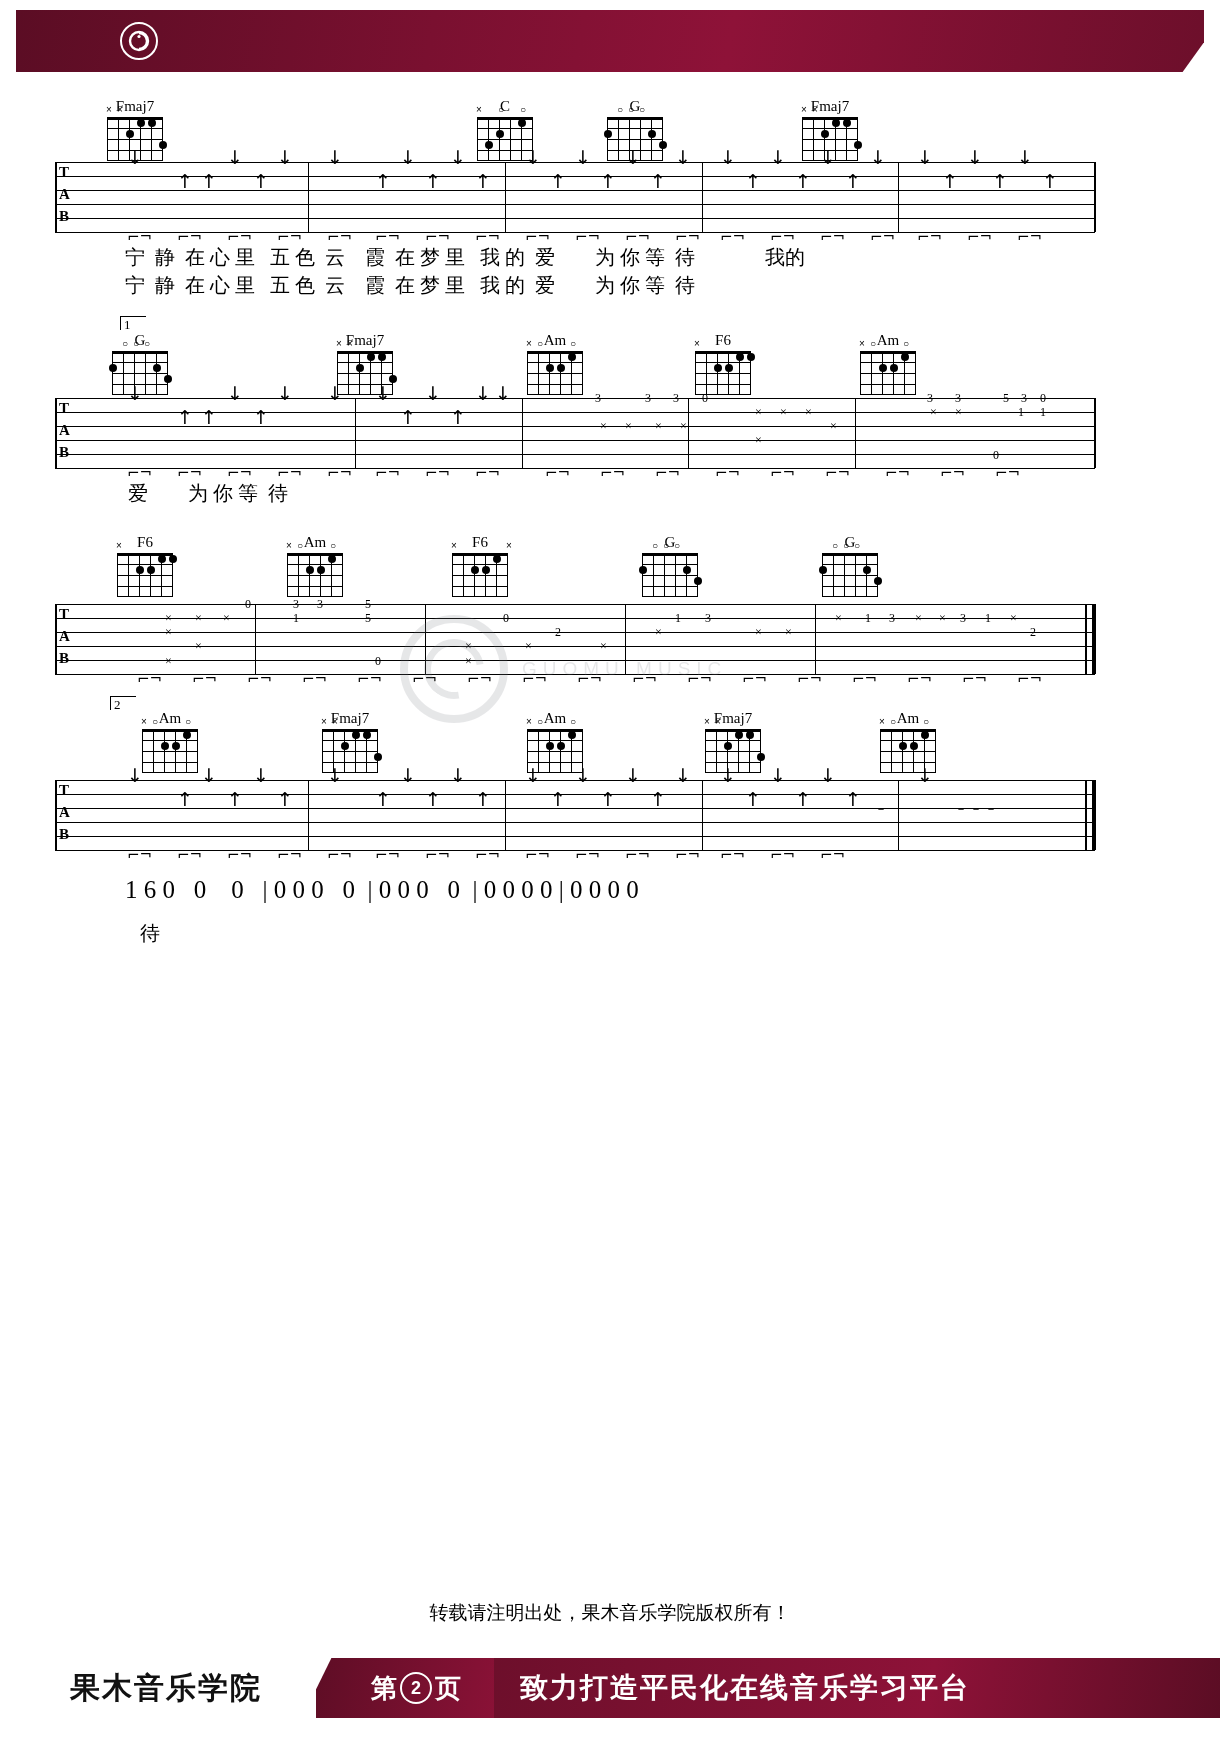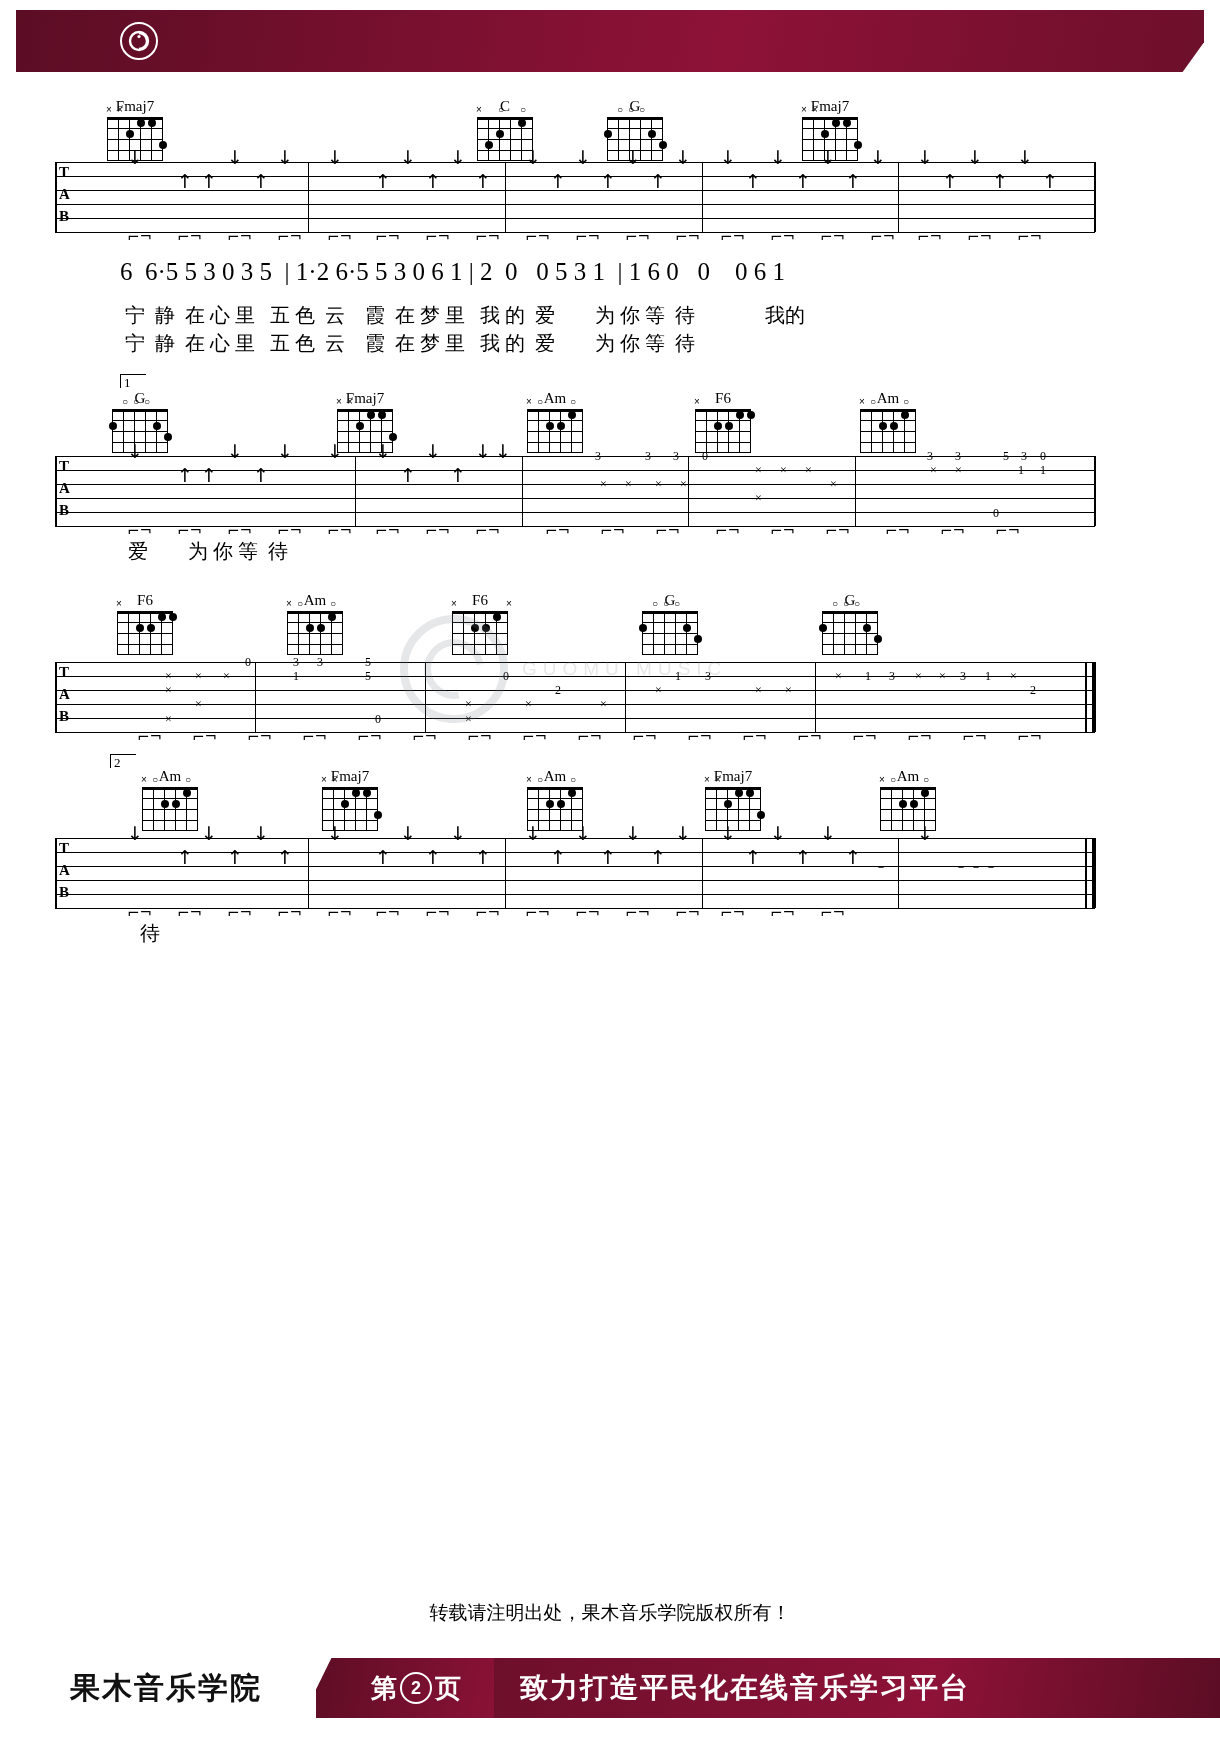--- a/index.html
+++ b/index.html
@@ -346,23 +346,20 @@
       <div class="rhythm" style="left:620px;top:78px">⌐¬</div>
       <div class="rhythm" style="left:665px;top:78px">⌐¬</div>
       <div class="rhythm" style="left:715px;top:78px">⌐¬</div>
       <div class="rhythm" style="left:765px;top:78px">⌐¬</div>
       <div class="rhythm" style="left:815px;top:78px">⌐¬</div>
       <div class="rhythm" style="left:862px;top:78px">⌐¬</div>
       <div class="rhythm" style="left:912px;top:78px">⌐¬</div>
       <div class="rhythm" style="left:962px;top:78px">⌐¬</div>
     </div>
 
-    <div class="numrow">
-      <div class="jianpu" style="left:120px;top:12px">6  6·5 5 3 0 3 5  | 1·2 6·5 5 3 0 6 1 | 2  0   0 5 3 1  | 1 6 0   0    0 6 1</div>
-    </div>
     <div class="lyricrow">
       <div class="lyr" style="left:125px;top:-2px">宁  静  在 心 里   五 色  云    霞  在 梦 里   我 的  爱        为 你 等  待              我的</div>
     </div>
     <div class="lyricrow">
       <div class="lyr" style="left:125px;top:-4px">宁  静  在 心 里   五 色  云    霞  在 梦 里   我 的  爱        为 你 等  待</div>
     </div>
   </div>
 
   <div class="system" style="margin-top:6px;">
     <div class="ending" style="left:120px;top:2px">1</div>
@@ -932,20 +929,23 @@
       <div class="rhythm" style="left:420px;top:78px">⌐¬</div>
       <div class="rhythm" style="left:470px;top:78px">⌐¬</div>
       <div class="rhythm" style="left:520px;top:78px">⌐¬</div>
       <div class="rhythm" style="left:570px;top:78px">⌐¬</div>
       <div class="rhythm" style="left:620px;top:78px">⌐¬</div>
       <div class="rhythm" style="left:665px;top:78px">⌐¬</div>
       <div class="rhythm" style="left:715px;top:78px">⌐¬</div>
       <div class="rhythm" style="left:765px;top:78px">⌐¬</div>
     </div>
 
+    <div class="numrow">
+      <div class="jianpu" style="left:125px;top:12px">1 6 0   0    0   | 0 0 0   0  | 0 0 0   0  | 0 0 0 0 | 0 0 0 0</div>
+    </div>
     <div class="lyricrow">
       <div class="lyr" style="left:140px;top:-2px">待</div>
     </div>
   </div>
 
 </div>
 
 <div class="watermark">
   <div class="wm-circle">
     <div class="wm-inner"></div>

